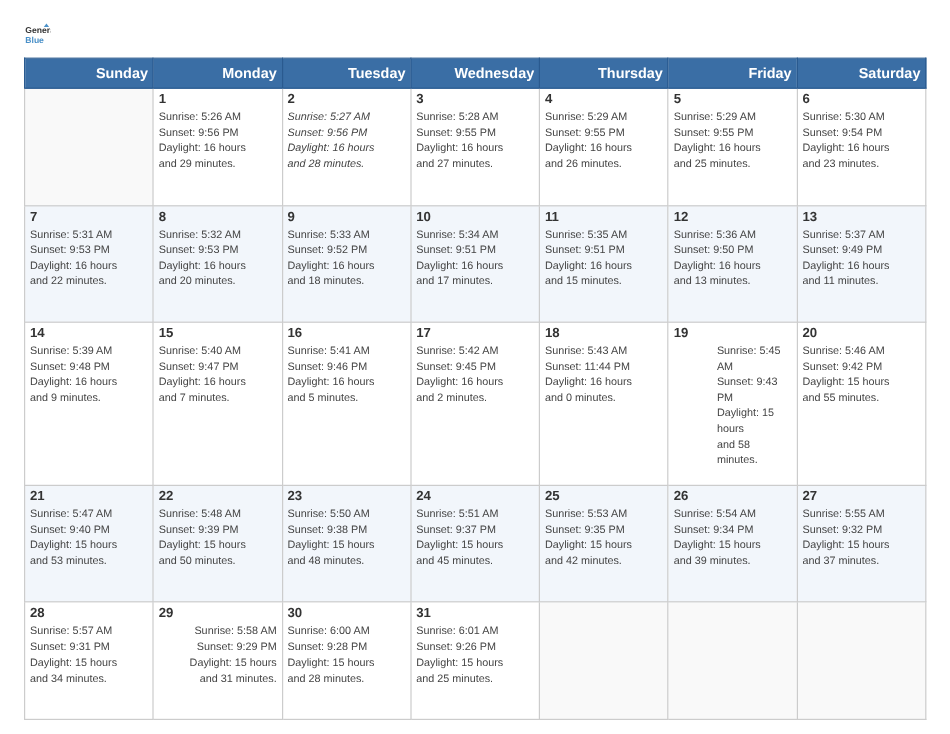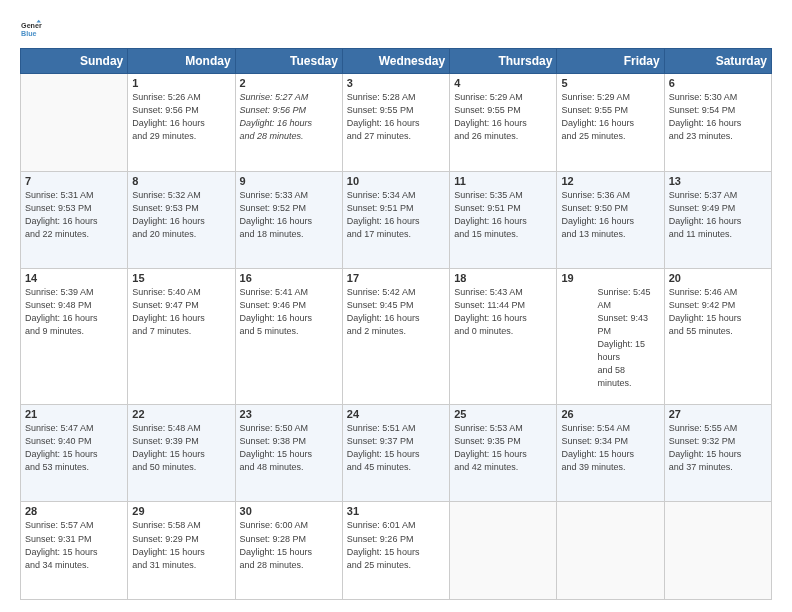--- a/index.html
+++ b/index.html
@@ -330,21 +330,21 @@
         <tr>
           <td>
             <span class="day-num">28</span>
             <div class="day-info" style="white-space: pre-line;">Sunrise: 5:57 AM
 Sunset: 9:31 PM
 Daylight: 15 hours
 and 34 minutes.</div>
           </td>
           <td>
             <span class="day-num">29</span>
-            <div class="day-info" style="white-space: pre-line;">Sunrise: 5:58 AM
+            <div class="day-info" style="white-space: pre-line; text-align: right;">Sunrise: 5:58 AM
 Sunset: 9:29 PM
 Daylight: 15 hours
 and 31 minutes.</div>
           </td>
           <td>
             <span class="day-num">30</span>
             <div class="day-info" style="white-space: pre-line;">Sunrise: 6:00 AM
 Sunset: 9:28 PM
 Daylight: 15 hours
 and 28 minutes.</div>

